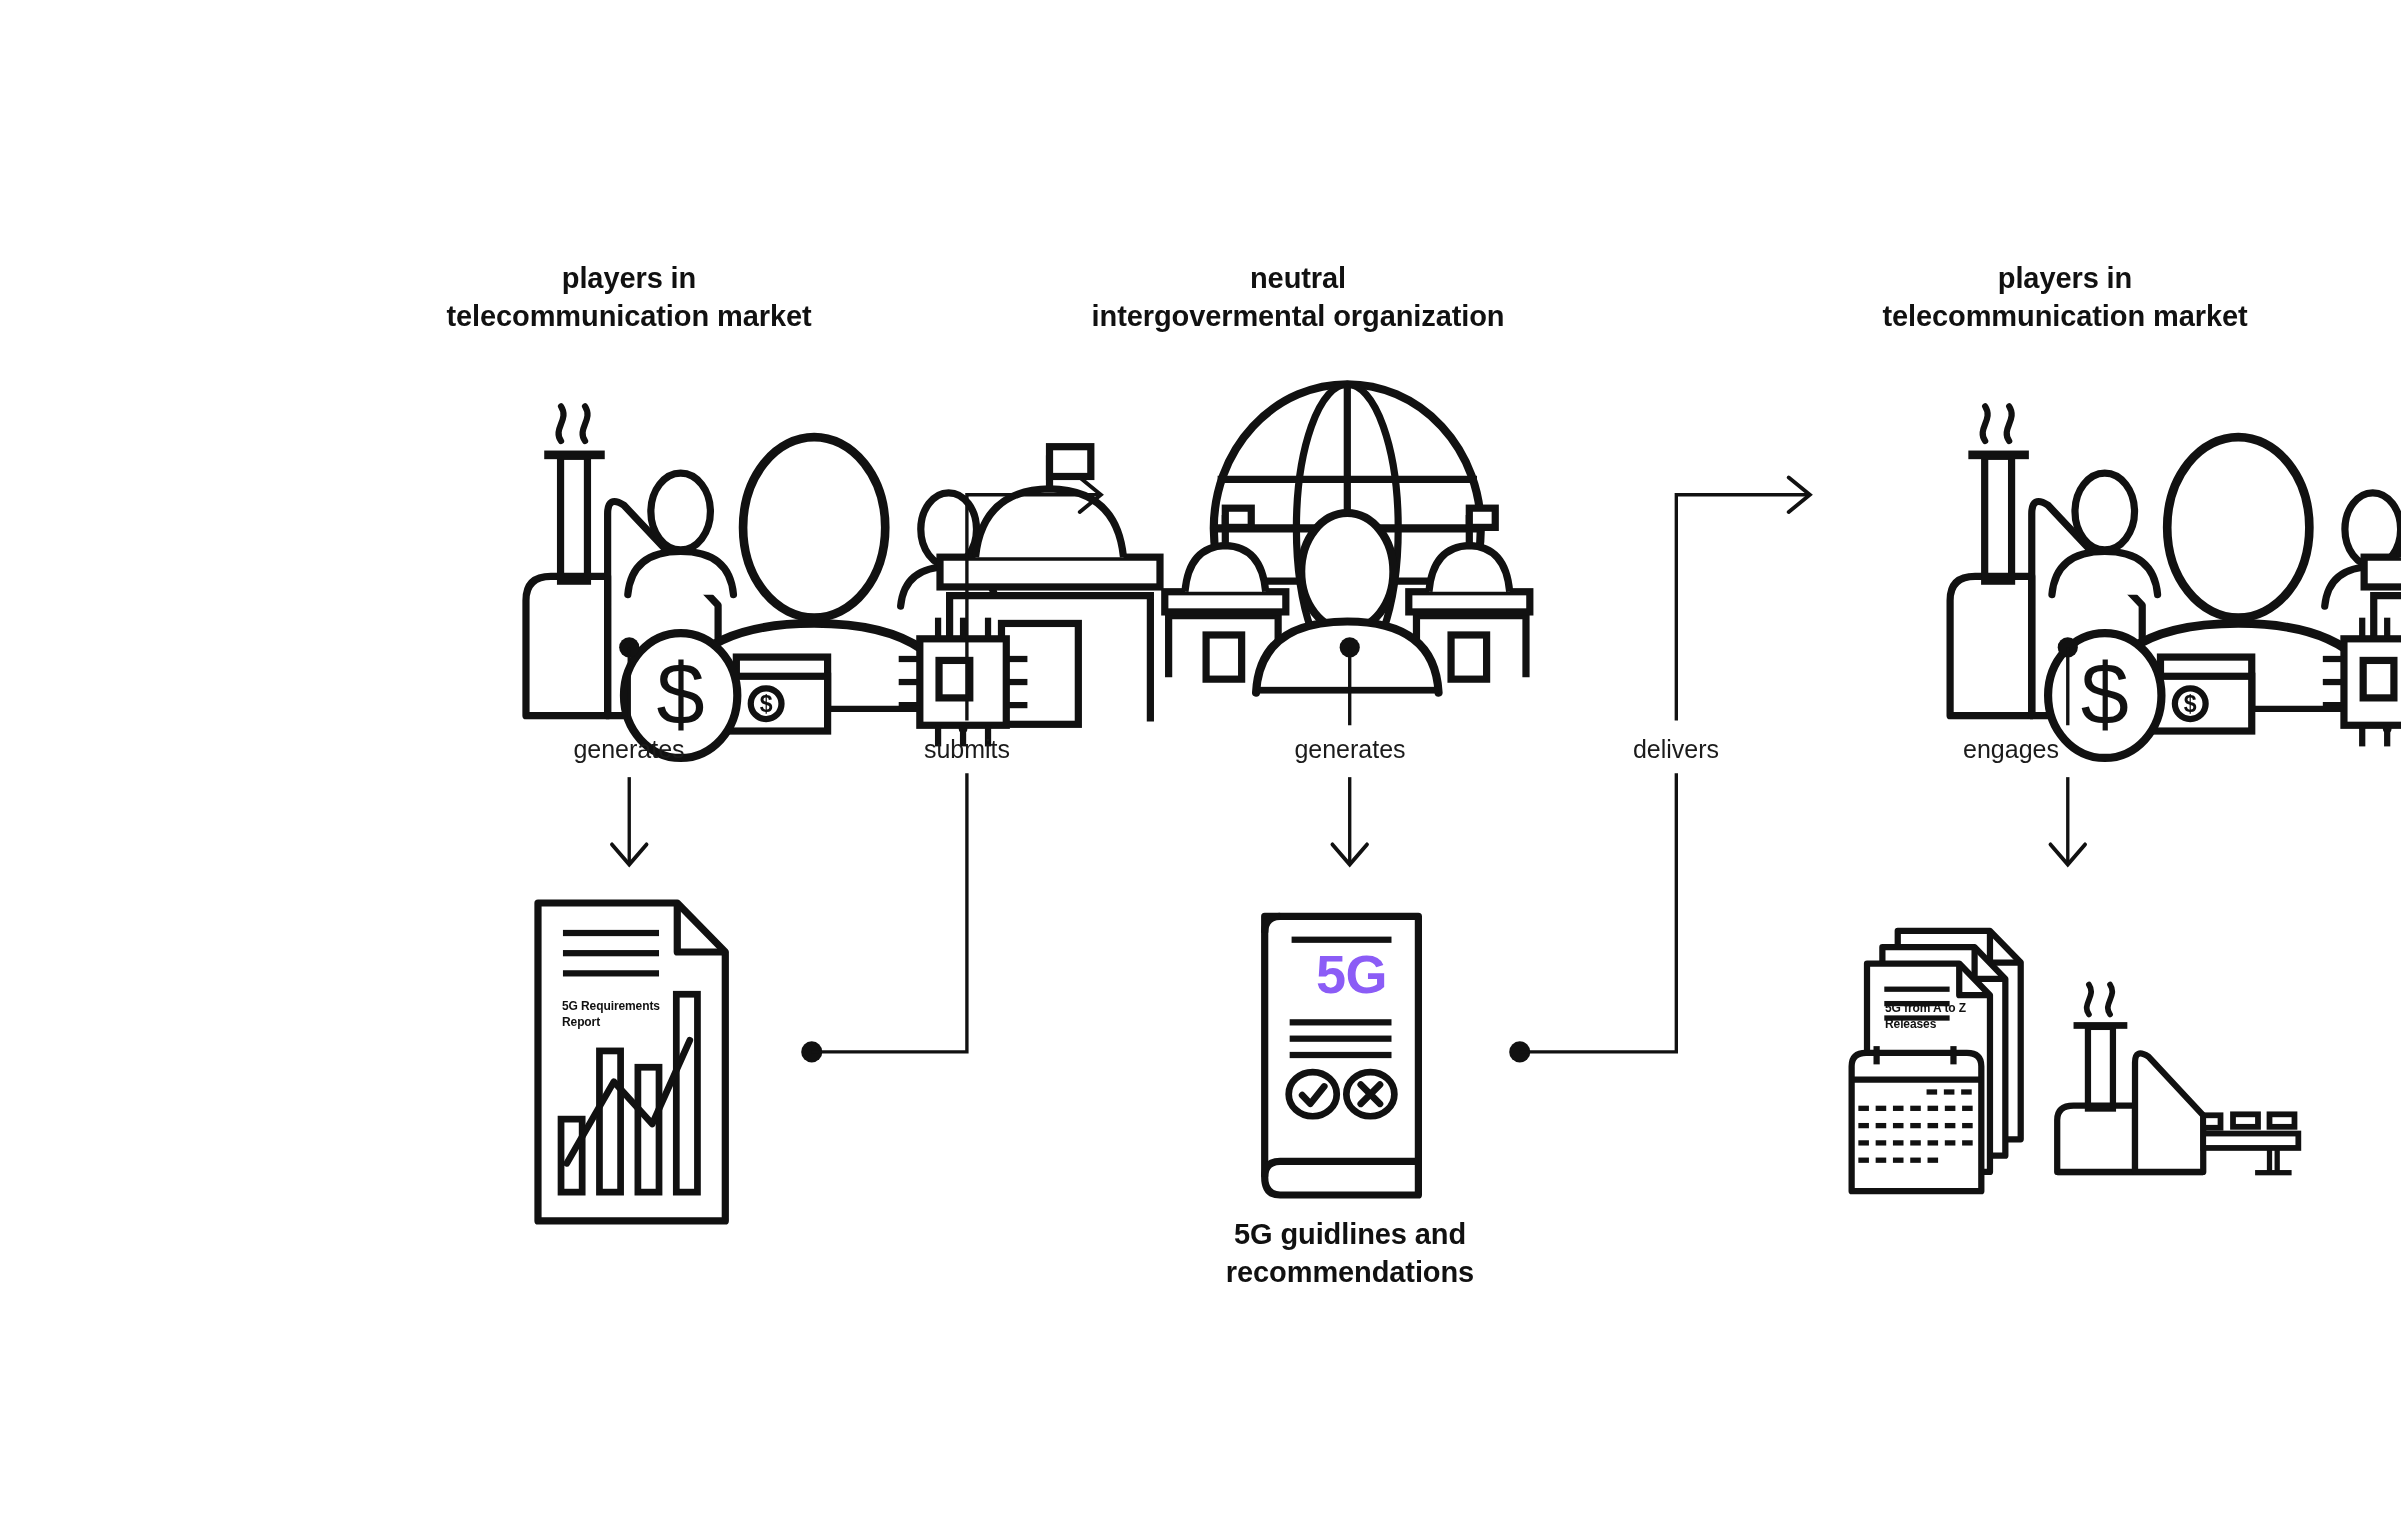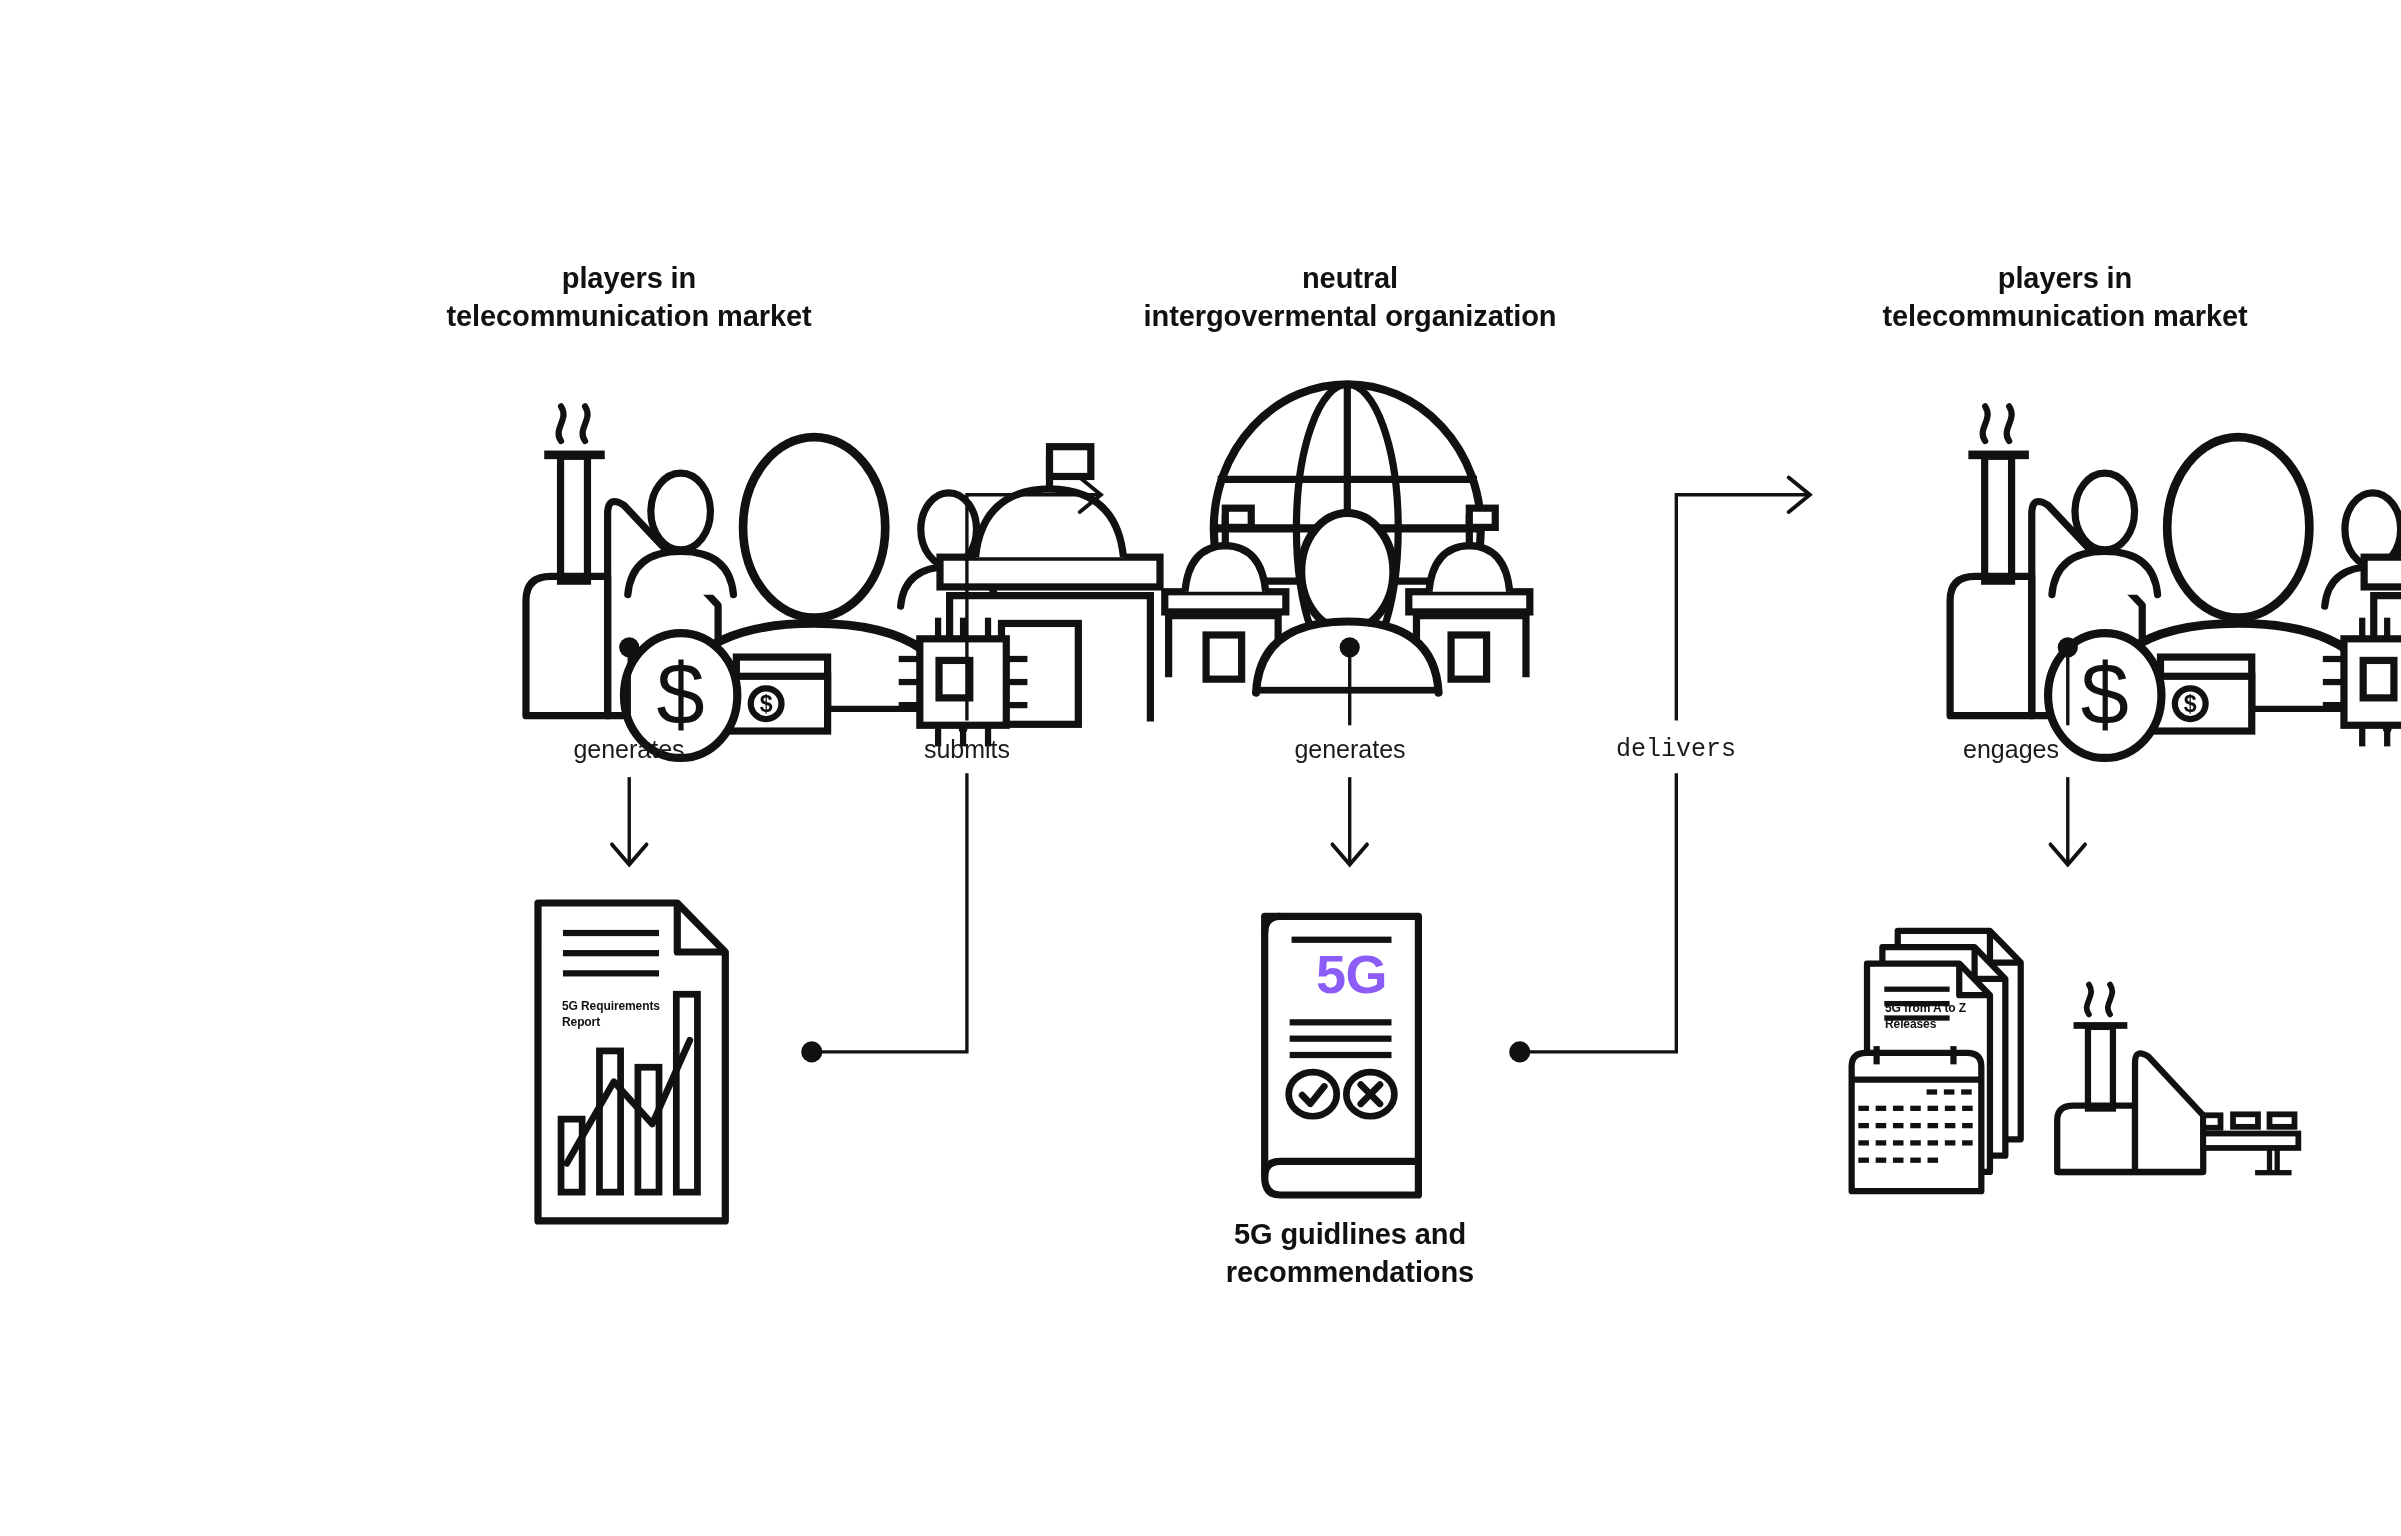--- a/index.html
+++ b/index.html
@@ -324,40 +324,40 @@
       <circle cx="3164" cy="2190" r="22" fill="#111"></circle>
       <polyline points="3164,2190 3490,2190 3490,1610" fill="none" stroke="#111" stroke-width="7"></polyline>
       <polyline points="3490,1500 3490,1030 3768,1030" fill="none" stroke="#111" stroke-width="7"></polyline>
       <polyline points="3724,994 3768,1030 3724,1066" fill="none" stroke="#111" stroke-width="8" stroke-linecap="round"></polyline>
     </g>
   </svg>
 
   <div class="col-title" style="left:336px; top:259px; width:586px;">players in
 telecommunication market</div>
 
-  <div class="col-title" style="left:1057px; top:259px; width:586px;">neutral
+  <div class="col-title" style="left:1005px; top:259px; width:586px;">neutral
 intergovermental organization</div>
 
   <div class="col-title" style="left:1772px; top:259px; width:586px;">players in
 telecommunication market</div>
 
 
   <div class="node-caption" style="left:1057px; top:1215px; width:586px;">5G guidlines and
 recommendations</div>
 
 
   <div class="edge-label" style="left:485px; top:737px; width:288px;">generates</div>
 
   <div class="edge-label" style="left:1206px; top:737px; width:288px;">generates</div>
 
   <div class="edge-label" style="left:1867px; top:737px; width:288px;">engages</div>
 
   <div class="edge-label" style="left:823px; top:737px; width:288px;">submits</div>
 
-  <div class="edge-label" style="left:1532px; top:737px; width:288px;font-family:Liberation Mono, monospace;">delivers</div>
+  <div class="edge-label" style="left:1532px; top:737px; width:288px;">delivers</div>
 
   <div class="doc-title" style="left:562px; top:980px; width:144px;margin-top:19px;">5G Requirements
 Report</div>
 
   <div class="ico-5g" style="left:1316px; top:947px;">5G</div>
 
   <div class="doc-title" style="left:1885px; top:1001px; width:154px;">5G from A to Z
 Releases</div>
 
 </div>

